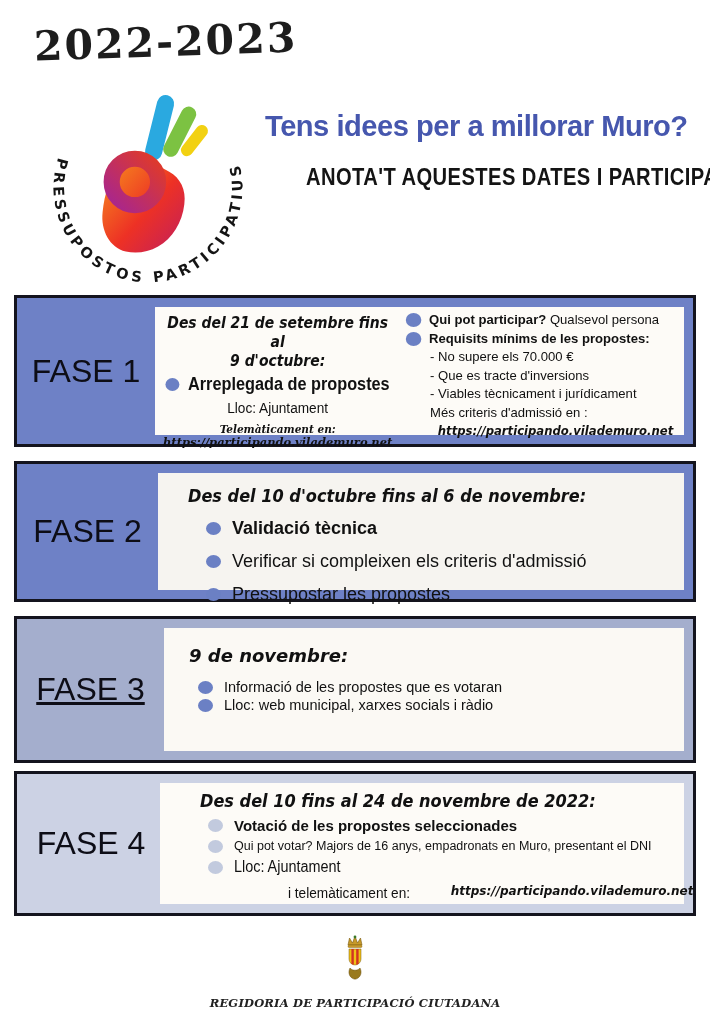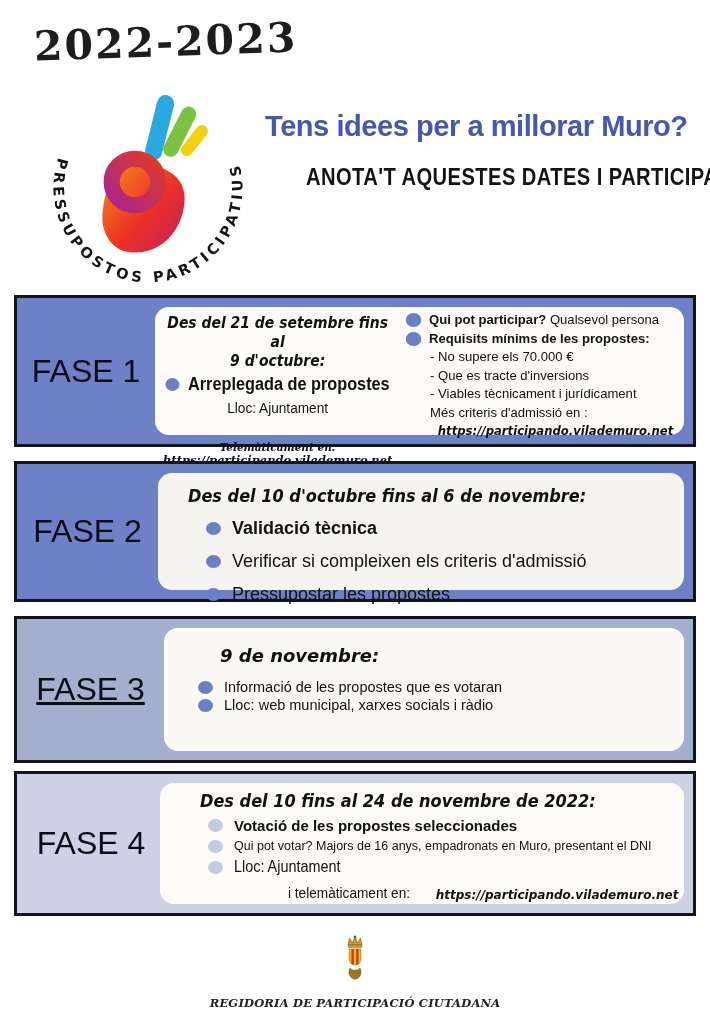--- a/index.html
+++ b/index.html
@@ -19,65 +19,65 @@
   
   .phase{position:absolute;left:14px;width:682px;border:3px solid #14141e;box-sizing:border-box;}
   .ph1{top:295px;height:152px;background:#6e81c6;}
   .ph2{top:461px;height:141px;background:#6e81c6;}
   .ph3{top:616px;height:147px;background:#a4aecd;}
   .ph4{top:771px;height:145px;background:#ccd2e4;}
   .phase-label{position:absolute;left:0;top:0;bottom:0;display:flex;align-items:center;
                justify-content:center;font-size:32px;color:#0d0d16;}
   .ph1 .phase-label{width:138px;} .ph2 .phase-label{width:141px;}
   .ph3 .phase-label{width:147px;text-decoration:underline;} .ph4 .phase-label{width:148px;}
-  .panel{position:absolute;top:9px;right:9px;bottom:9px;border-radius:14px;}
+  .panel{position:absolute;top:9px;right:9px;bottom:9px;}
   .ph1 .panel{left:138px;background:#fdfbf7;display:flex;}
   .ph2 .panel{left:141px;background:#f6f4f0;}
   .ph3 .panel{left:147px;background:#fbf9f4;}
   .ph4 .panel{left:143px;background:#fdfbf7;}
 
   .bullet{width:15px;height:13px;border-radius:50%;background:#6b80c4;flex:0 0 auto;}
   .bullet.light{background:#c2cade;}
   .bold{font-weight:bold;}
   .item-row{display:flex;align-items:center;gap:11px;}
 
   
   .f1-left{width:268px;text-align:center;padding-top:7px;}
   .f1-date{font-style:italic;font-weight:bold;font-size:15px;line-height:19px;
            font-family:"DejaVu Sans", sans-serif;transform:scaleX(0.93);}
   .f1-main{display:flex;align-items:center;justify-content:center;gap:9px;margin-top:3px;
            font-weight:bold;font-size:17.5px;transform:scaleX(0.93);}
   .f1-loc{margin-top:4px;font-size:15.5px;transform:scaleX(0.88);}
-  .f1-tele1{margin-top:24px;font-family:"DejaVu Serif", serif;font-style:italic;font-weight:bold;font-size:10.5px;}
+  .f1-tele1{margin-top:6px;font-family:"DejaVu Serif", serif;font-style:italic;font-weight:bold;font-size:10.5px;}
   .f1-tele2{font-family:"DejaVu Serif", serif;font-style:italic;font-weight:bold;font-size:11.5px;}
   .f1-right{flex:1;padding:4px 2px 0 6px;font-size:13.5px;line-height:18.5px;
             transform:scaleX(0.97);transform-origin:left top;}
   .f1-row{display:flex;align-items:center;gap:8px;}
   .f1-row .bullet{width:16px;height:14px;}
   .f1-plain{padding-left:25px;}
   .f1-url{padding-left:33px;font-family:"DejaVu Sans", sans-serif;font-style:italic;font-weight:bold;font-size:12px;}
 
   
   .f2-title{margin:13px 0 0 30px;font-family:"DejaVu Sans", sans-serif;font-style:italic;
             font-weight:bold;font-size:17px;white-space:nowrap;transform:scaleX(0.95);transform-origin:left top;}
   .f2-items{margin:12px 0 0 48px;display:flex;flex-direction:column;gap:12px;font-size:18px;}
 
   
-  .f3-title{margin:17px 0 0 56px;font-family:"DejaVu Sans", sans-serif;font-style:italic;
+  .f3-title{margin:17px 0 0 25px;font-family:"DejaVu Sans", sans-serif;font-style:italic;
             font-weight:bold;font-size:18px;}
   .f3-items{margin:13px 0 0 34px;display:flex;flex-direction:column;gap:2px;font-size:14.5px;}
 
   
   .f4-title{margin:8px 0 0 40px;font-family:"DejaVu Sans", sans-serif;font-style:italic;
             font-weight:bold;font-size:17px;white-space:nowrap;transform:scaleX(0.95);transform-origin:left top;}
   .f4-items{margin:6px 0 0 48px;display:flex;flex-direction:column;gap:5px;}
   .f4-i1{font-weight:bold;font-size:15px;}
   .f4-i2{font-size:12.5px;white-space:nowrap;}
   .f4-i3{font-size:16px;transform:scaleX(0.9);transform-origin:left;}
-  .f4-tele{margin:8px 0 0 128px;display:flex;align-items:flex-end;gap:9px;white-space:nowrap;}
+  .f4-tele{margin:8px 0 0 128px;display:flex;align-items:flex-start;gap:24px;white-space:nowrap;}
   .f4-tele-label{font-size:15.5px;transform:scaleX(0.88);transform-origin:left;}
   .f4-tele-url{font-family:"DejaVu Sans", sans-serif;font-style:italic;font-weight:bold;font-size:12px;}
 
   
   .crest{position:absolute;left:342px;top:934px;width:26px;height:50px;}
   .footer-org{position:absolute;top:983px;left:0;width:710px;text-align:center;
               font-family:"DejaVu Serif", serif;font-style:italic;font-weight:bold;font-size:11px;color:#222;}
   .footer-dept{position:absolute;top:996px;left:0;width:710px;text-align:center;
                font-family:"DejaVu Serif", serif;font-style:italic;font-weight:bold;font-size:11.5px;
                letter-spacing:0.2px;color:#222;}

